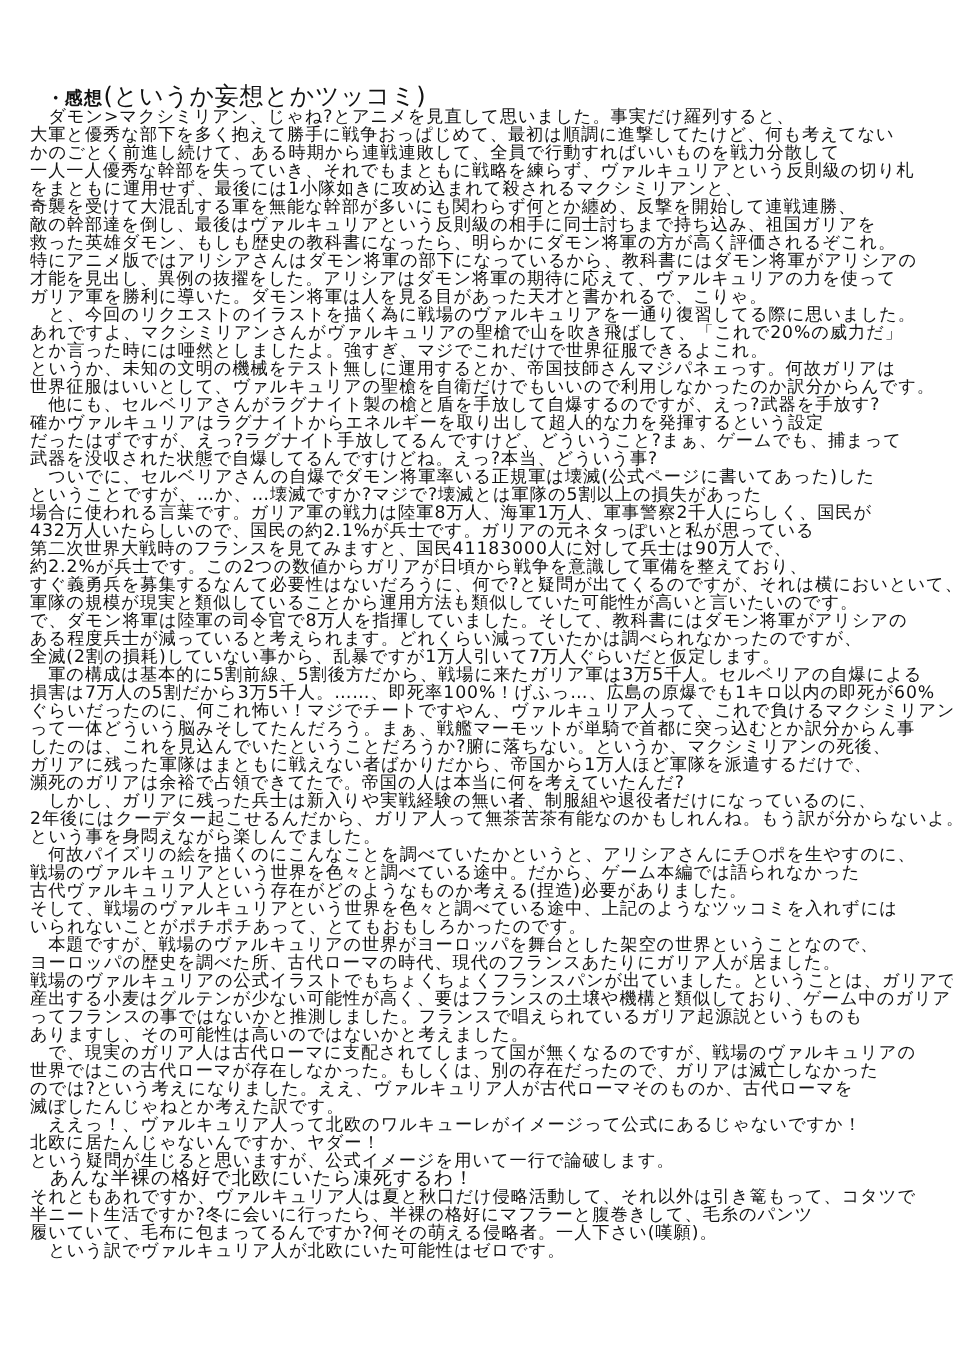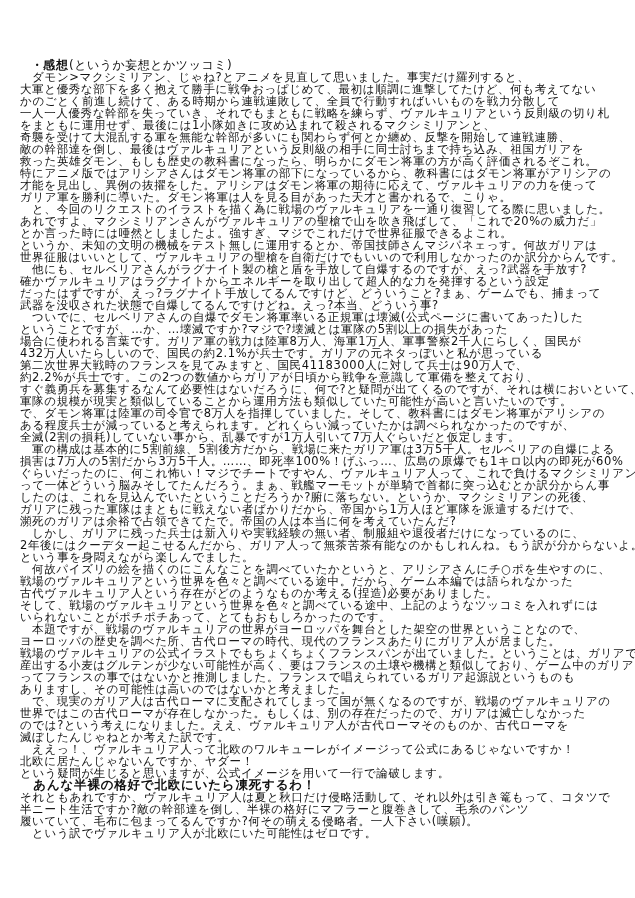--- a/index.html
+++ b/index.html
@@ -20,37 +20,37 @@
     left: 31px; top: 54px;
     white-space: pre;
   }
   .heading .bullet {
     font-size: 12px; font-weight: bold; color: #111;
   }
   .heading .title {
     font-size: 12px; font-weight: bold; letter-spacing: 1px; color: #111;
   }
   .heading .subtitle {
-    font-size: 12px; letter-spacing: 0.5px; color: #111;
+    font-size: 16px; letter-spacing: 0.5px; color: #111;
   }
   .text-body {
     position: absolute;
     left: 20px; top: 71px;
     width: 600px;
   }
   .line {
     font-size: 11.5px;
     line-height: 12px;
     height: 12px;
     letter-spacing: 0.62px;
     white-space: pre;
     color: #111111;
   }
   .line.bold {
-    font-weight: bold;
+    font-weight: normal;
     font-size: 12.5px;
     letter-spacing: 0.8px;
   }
 </style>
 </head>
 <body>
 
 <div class="page">
   <div class="heading"><span class="bullet">・</span><span class="title">感想</span><span class="subtitle">(というか妄想とかツッコミ)</span></div>
   <div class="text-body" id="text-body">
@@ -108,17 +108,17 @@
       <div class="line">ありますし、その可能性は高いのではないかと考えました。</div>
       <div class="line">　で、現実のガリア人は古代ローマに支配されてしまって国が無くなるのですが、戦場のヴァルキュリアの</div>
       <div class="line">世界ではこの古代ローマが存在しなかった。もしくは、別の存在だったので、ガリアは滅亡しなかった</div>
       <div class="line">のでは?という考えになりました。ええ、ヴァルキュリア人が古代ローマそのものか、古代ローマを</div>
       <div class="line">滅ぼしたんじゃねとか考えた訳です。</div>
       <div class="line">　ええっ！、ヴァルキュリア人って北欧のワルキューレがイメージって公式にあるじゃないですか！</div>
       <div class="line">北欧に居たんじゃないんですか、ヤダー！</div>
       <div class="line">という疑問が生じると思いますが、公式イメージを用いて一行で論破します。</div>
       <div class="line bold">　あんな半裸の格好で北欧にいたら凍死するわ！</div>
       <div class="line">それともあれですか、ヴァルキュリア人は夏と秋口だけ侵略活動して、それ以外は引き篭もって、コタツで</div>
-      <div class="line">半ニート生活ですか?敵の幹部達を倒し、半裸の格好にマフラーと腹巻きして、毛糸のパンツ</div>
+      <div class="line">半ニート生活ですか?冬に会いに行ったら、半裸の格好にマフラーと腹巻きして、毛糸のパンツ</div>
       <div class="line">履いていて、毛布に包まってるんですか?何その萌える侵略者。一人下さい(嘆願)。</div>
       <div class="line">　という訳でヴァルキュリア人が北欧にいた可能性はゼロです。</div>
     </div>
 </div>
 
 </body></html>

